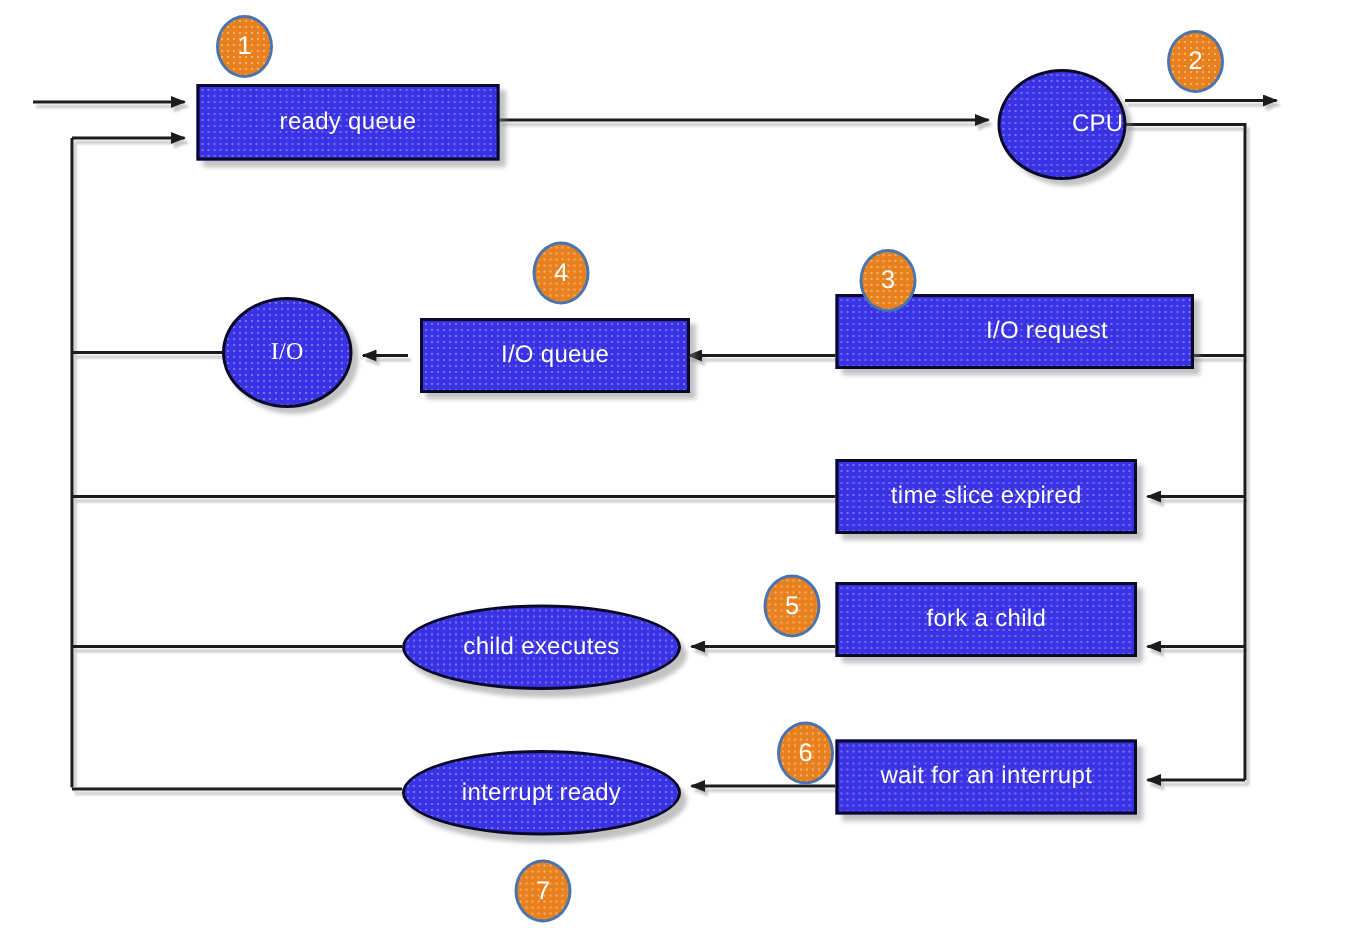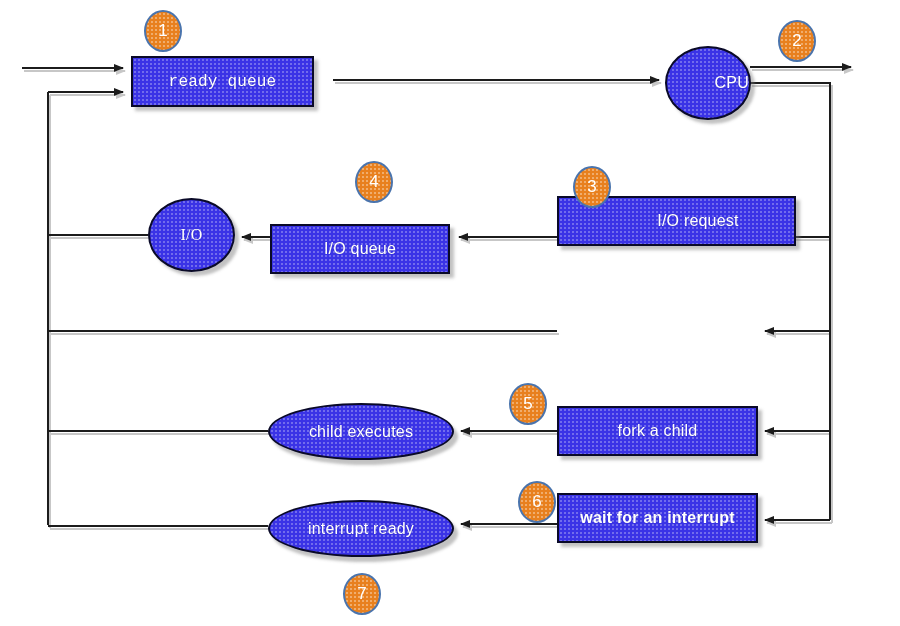--- a/index.html
+++ b/index.html
@@ -126,54 +126,57 @@
       <path d="M268,431 L48,431"></path>
 
       <path d="M830,520 L765,520" marker-end="url(#arrow)"></path>
 
       <path d="M557,524 L461,524" marker-end="url(#arrow)"></path>
 
       <path d="M268,526 L48,526"></path>
     </g>
   </svg>
 
-  <div class="node rect" style="left:131px; top:56px; width:183px; height:51px;font-family:Liberation Mono, monospace;">
+  <div class="node rect" style="left:131px; top:56px; width:202px; height:51px;">
     <span>ready queue</span>
   </div>
 
   <div class="node circle" style="left:665px; top:46px; width:86px; height:74px;justify-content:flex-end;">
     <span>CPU</span>
   </div>
 
   <div class="node circle" style="left:148px; top:198px; width:87px; height:74px;font-family:Liberation Serif, serif;">
     <span>I/O</span>
   </div>
 
-  <div class="node rect" style="left:270px; top:212px; width:180px; height:50px;margin-top:12px;">
+  <div class="node rect" style="left:280px; top:212px; width:180px; height:50px;">
     <span>I/O queue</span>
   </div>
 
   <div class="node rect" style="left:557px; top:196px; width:239px; height:50px;padding-left:43px;">
     <span>I/O request</span>
   </div>
 
+  <div class="node rect" style="left:557px; top:306px; width:201px; height:50px;">
+    <span>time slice expired</span>
+  </div>
 
   <div class="node ellipse" style="left:268px; top:403px; width:186px; height:57px;">
     <span>child executes</span>
   </div>
 
-  <div class="node rect" style="left:557px; top:406px; width:201px; height:50px;">
+  <div class="node rect" style="left:557px; top:388px; width:201px; height:50px;">
     <span>fork a child</span>
   </div>
 
   <div class="node ellipse" style="left:268px; top:500px; width:186px; height:57px;">
     <span>interrupt ready</span>
   </div>
 
-  <div class="node rect" style="left:557px; top:493px; width:201px; height:50px;font-weight:bold;">
+  <div class="node rect" style="left:557px; top:493px; width:201px; height:50px;">
     <span>wait for an interrupt</span>
   </div>
 
   <div class="badge" style="left:144px; top:10px; width:34px; height:38px;">
     <span>1</span>
   </div>
   <div class="badge" style="left:778px; top:20px; width:34px; height:38px;">
     <span>2</span>
   </div>
   <div class="badge" style="left:573px; top:166px; width:34px; height:38px;">

